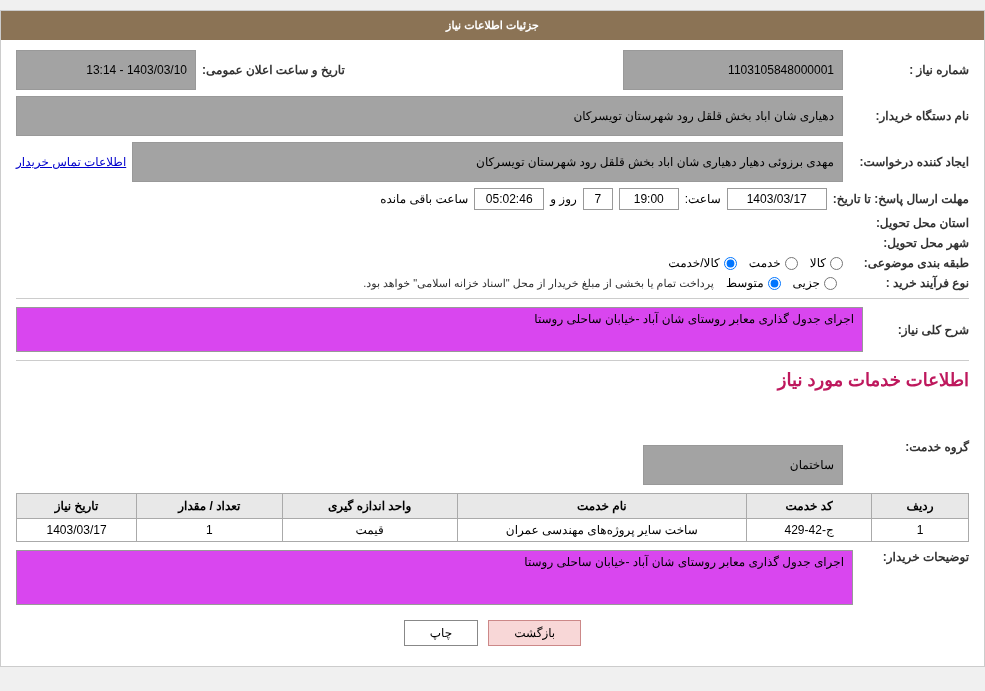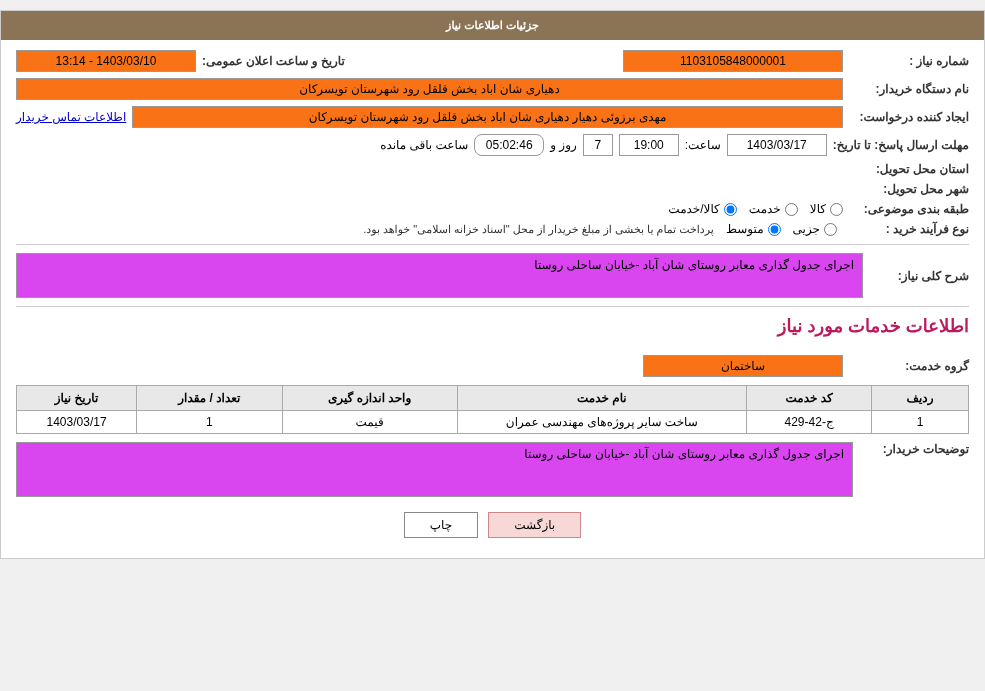--- a/index.html
+++ b/index.html
@@ -37,25 +37,25 @@
       font-weight: bold;
       white-space: nowrap;
       min-width: 120px;
       text-align: right;
     }
     .label-sm {
       min-width: 80px;
     }
     .value-box {
       border: 1px solid #999;
-      background: #f97316;
-      padding: 3px 8px;
+      background: #a3a3a3;
+      padding: 12px 8px;
       min-height: 22px;
       flex: 1;
-      text-align: center;
+      text-align: right;
       font-size: 12px;
     }
     .link-blue {
       color: #0000cc;
       text-decoration: underline;
       cursor: pointer;
     }
     .datetime-row {
       display: flex;
       align-items: center;
@@ -191,21 +191,21 @@
       <span class="link-blue">اطلاعات تماس خریدار</span>
     </div>
 
     <div class="datetime-row">
       <span class="label">مهلت ارسال پاسخ: تا تاریخ:</span>
       <div class="narrow-box" style="min-width:100px;">1403/03/17</div>
       <span>ساعت:</span>
       <div class="narrow-box" style="min-width:60px;">19:00</div>
       <div class="narrow-box" style="min-width:30px;">7</div>
       <span>روز و</span>
-      <div class="narrow-box" style="min-width:70px;border-radius:8px;">05:02:46</div>
+      <div class="narrow-box" style="min-width:70px;">05:02:46</div>
       <span>ساعت باقی مانده</span>
     </div>
 
     <div class="info-row">
       <span class="label">استان محل تحویل:</span>
     </div>
 
     <div class="info-row">
       <span class="label">شهر محل تحویل:</span>
     </div>
@@ -251,21 +251,21 @@
         <div class="description-box">اجرای جدول گذاری معابر روستای شان آباد -خیابان ساحلی روستا</div>
       </div>
     </div>
 
     <hr class="divider">
 
     <div class="section-title">اطلاعات خدمات مورد نیاز</div>
 
     <div class="info-row">
       <span class="label">گروه خدمت:</span>
-      <div class="value-box" style="max-width:200px;">ساختمان</div>
+      <div class="value-box" style="max-width:200px;margin-top:36px;">ساختمان</div>
     </div>
 
     <div class="table-section">
       <table>
         <thead>
           <tr>
             <th>ردیف</th>
             <th>کد خدمت</th>
             <th>نام خدمت</th>
             <th>واحد اندازه گیری</th>

